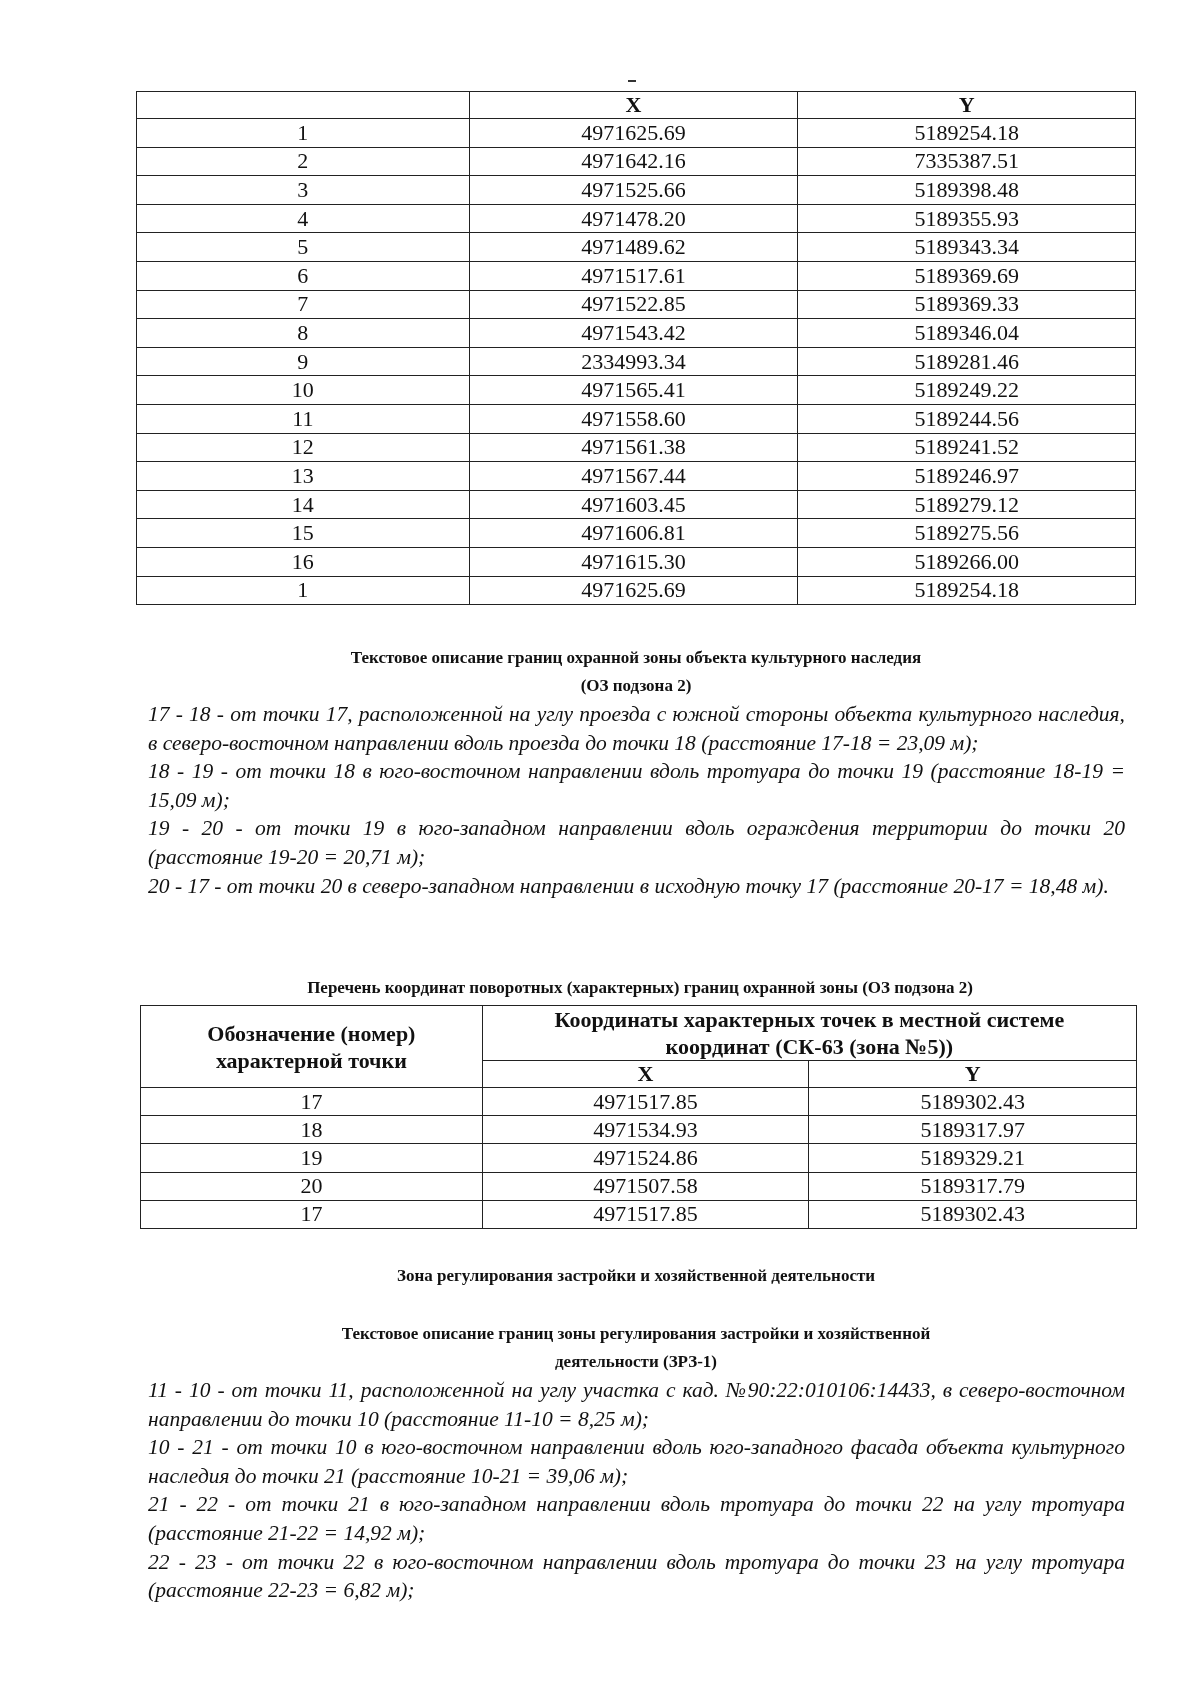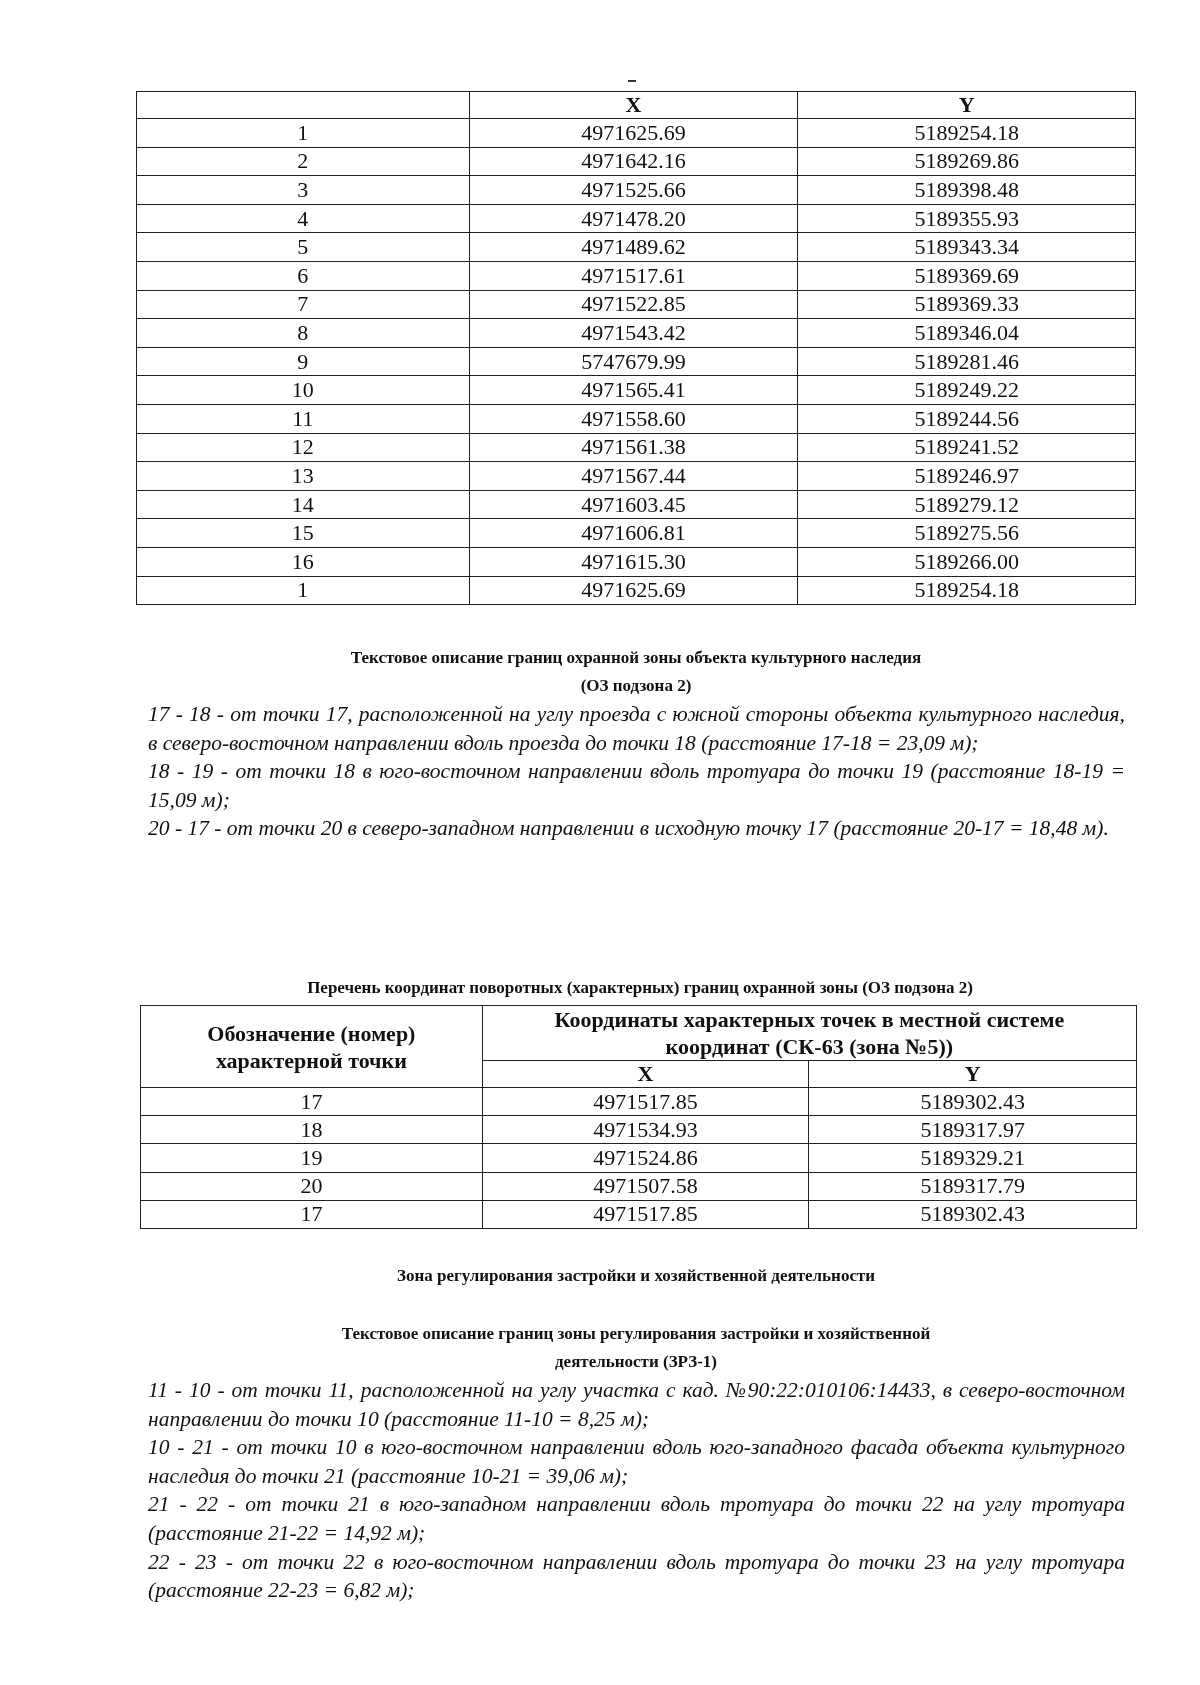--- a/index.html
+++ b/index.html
@@ -100,21 +100,21 @@
     </thead>
     <tbody>
       <tr>
           <td>1</td>
           <td>4971625.69</td>
           <td>5189254.18</td>
         </tr>
       <tr>
           <td>2</td>
           <td>4971642.16</td>
-          <td>5189269.86</td>
+          <td>7335387.51</td>
         </tr>
       <tr>
           <td>3</td>
           <td>4971525.66</td>
           <td>5189398.48</td>
         </tr>
       <tr>
           <td>4</td>
           <td>4971478.20</td>
           <td>5189355.93</td>
@@ -134,21 +134,21 @@
           <td>4971522.85</td>
           <td>5189369.33</td>
         </tr>
       <tr>
           <td>8</td>
           <td>4971543.42</td>
           <td>5189346.04</td>
         </tr>
       <tr>
           <td>9</td>
-          <td>5747679.99</td>
+          <td>2334993.34</td>
           <td>5189281.46</td>
         </tr>
       <tr>
           <td>10</td>
           <td>4971565.41</td>
           <td>5189249.22</td>
         </tr>
       <tr>
           <td>11</td>
           <td>4971558.60</td>
@@ -188,20 +188,21 @@
   </table>
 
   <div class="heading" style="top:644px;">
     <div>Текстовое описание границ охранной зоны объекта культурного наследия</div>
     <div>(ОЗ подзона 2)</div>
   </div>
 
   <div class="para-block" style="top:700px;">
     <p>17 - 18 - от точки 17, расположенной на углу проезда с южной стороны объекта культурного наследия, в северо-восточном направлении вдоль проезда до точки 18 (расстояние 17-18 = 23,09 м);</p>
     <p>18 - 19 - от точки 18 в юго-восточном направлении вдоль тротуара до точки 19 (расстояние 18-19 = 15,09 м);</p>
+    <p>19 - 20 - от точки 19 в юго-западном направлении вдоль ограждения территории до точки 20 (расстояние 19-20 = 20,71 м);</p>
     <p>20 - 17 - от точки 20 в северо-западном направлении в исходную точку 17 (расстояние 20-17 = 18,48 м).</p>
   </div>
 
   <div class="heading" style="top:974px; left:140px; width:1000px;">Перечень координат поворотных (характерных) границ охранной зоны (ОЗ подзона 2)</div>
 
   <table id="table2" class="coords">
     <colgroup>
         <col class="c1">
         <col class="c2">
         <col class="c3">

